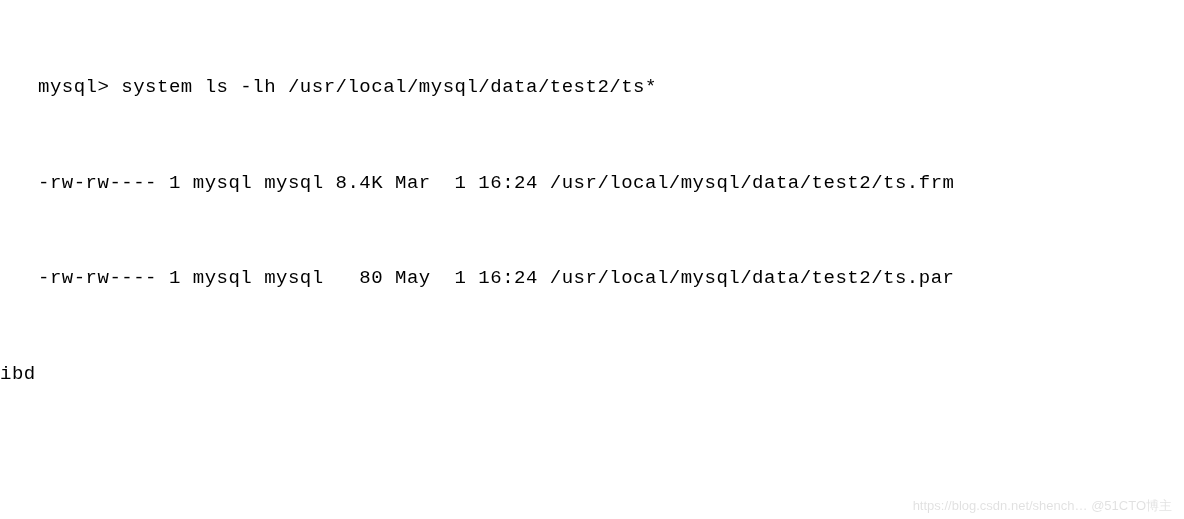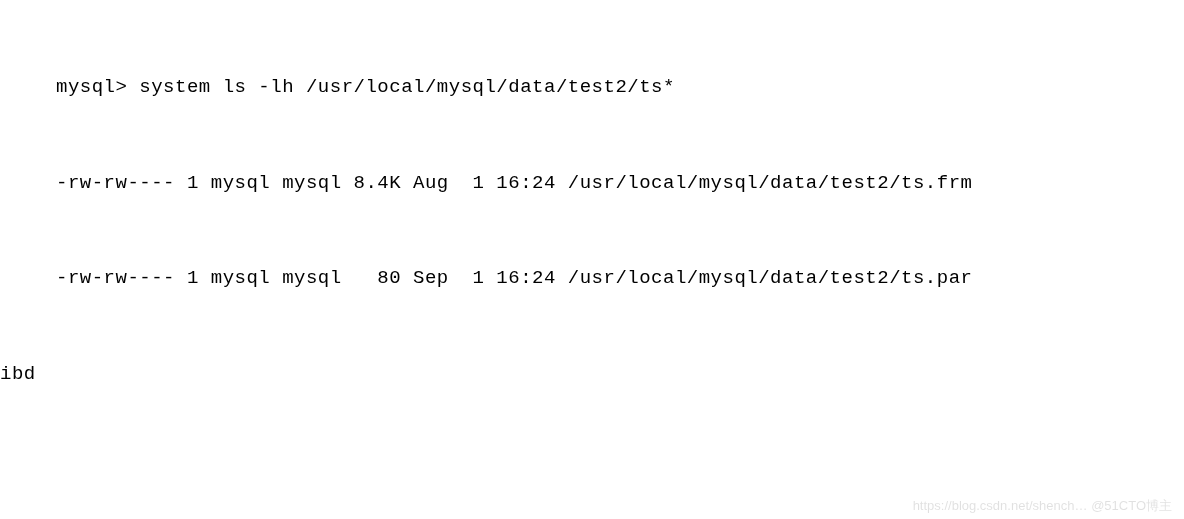--- a/index.html
+++ b/index.html
@@ -13,42 +13,42 @@
       color: #000;
       padding: 8px 0 0 0;
       overflow: hidden;
       position: relative;
     }
     .terminal {
       white-space: pre;
       letter-spacing: 0.5px;
     }
     .indent {
-      padding-left: 56px;
+      padding-left: 38px;
     }
     .noindent {
     }
     .watermark {
       position: absolute;
       bottom: 2px;
       right: 12px;
       font-family: Arial, sans-serif;
       font-size: 13px;
       color: rgba(0,0,0,0.12);
       letter-spacing: 0;
       margin-top: 40px;
     }
   </style>
 </head>
 <body>
 
 <div class="terminal">
   <div class="indent">mysql&gt; system ls -lh /usr/local/mysql/data/test2/ts*</div>
-  <div class="indent">-rw-rw---- 1 mysql mysql 8.4K Aug  1 16:24 /usr/local/mysql/data/test2/ts.frm</div>
-  <div class="indent">-rw-rw---- 1 mysql mysql   80 Sep  1 16:24 /usr/local/mysql/data/test2/ts.par</div>
+  <div class="indent">-rw-rw---- 1 mysql mysql 8.4K Mar  1 16:24 /usr/local/mysql/data/test2/ts.frm</div>
+  <div class="indent">-rw-rw---- 1 mysql mysql   80 May  1 16:24 /usr/local/mysql/data/test2/ts.par</div>
   <div class="noindent">ibd</div>
   
   
   
   
   
   
   
   
   

